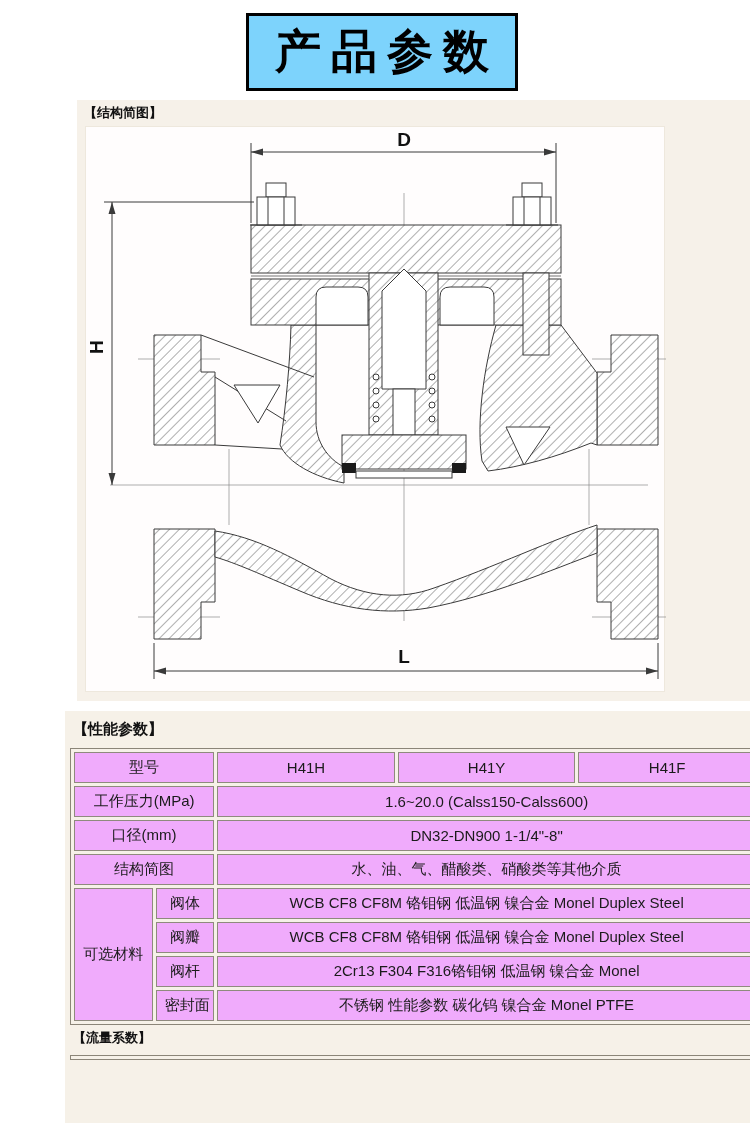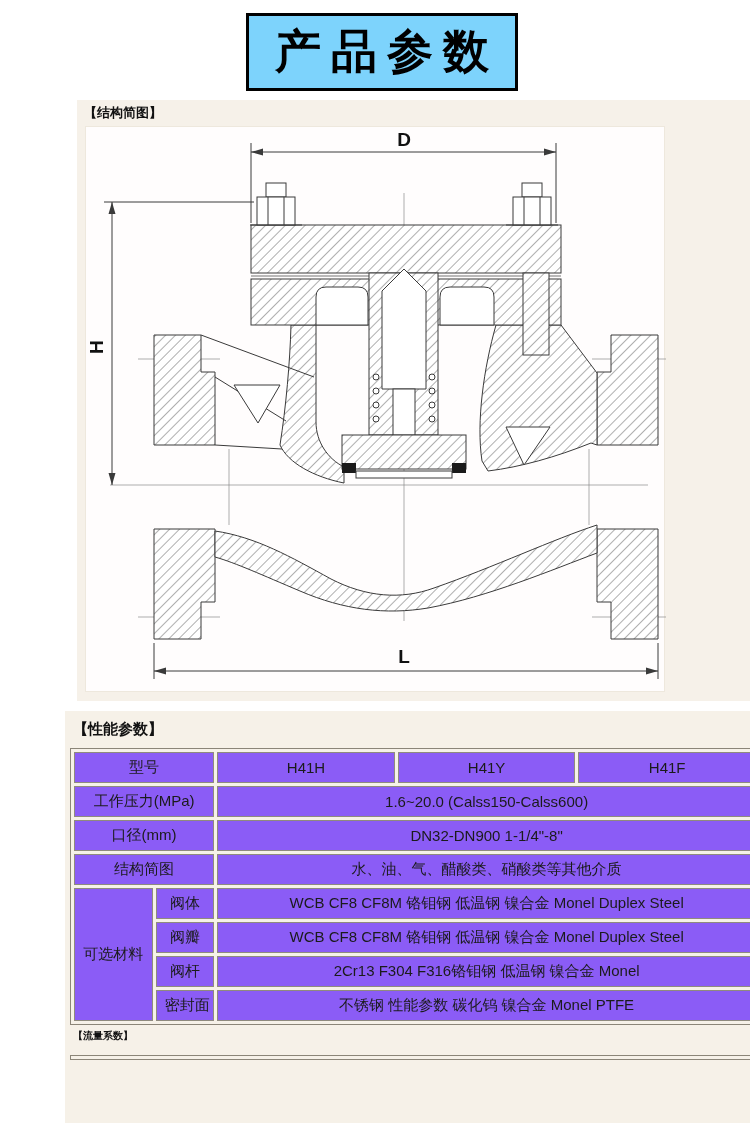--- a/index.html
+++ b/index.html
@@ -23,27 +23,27 @@
   .drawing-area {
     position:absolute; left:8px; top:26px; width:580px; height:566px;
     background:#fffdfd; border:1px solid #eee8dd;
   }
   .lower-panel {
     position:absolute; left:25px; top:711px; width:700px; height:412px;
     background:#f6f1e8;
     margin-left:40px;
   }
   .perf-label { position:absolute; left:8px; top:9px; font-size:15px; }
-  .flow-label { position:absolute; left:8px; top:318px; font-size:10px; }
+  .flow-label { position:absolute; left:8px; top:318px; font-size:13px; }
   table {
     border-collapse:separate; border-spacing:3px;
     border:1px solid #8b8578; table-layout:fixed;
   }
   td {
-    background:#8b5cf6; border:1px solid #8f8a7e;
+    background:#f0abfc; border:1px solid #8f8a7e;
     text-align:center; vertical-align:middle;
     font-size:15px; color:#1b1b1b; padding:0 8px;
     overflow:hidden; white-space:nowrap;
   }
   .perf-table { position:absolute; left:5px; top:37px; width:690px; }
   .perf-table tr { height:31px; }
   .flow-table { position:absolute; left:5px; top:344px; width:690px; }
   .flow-table tr { height:28px; }
   svg text { font-family:"Liberation Sans","DejaVu Sans",sans-serif; font-weight:bold; font-size:19px; fill:#111; }
 </style>

